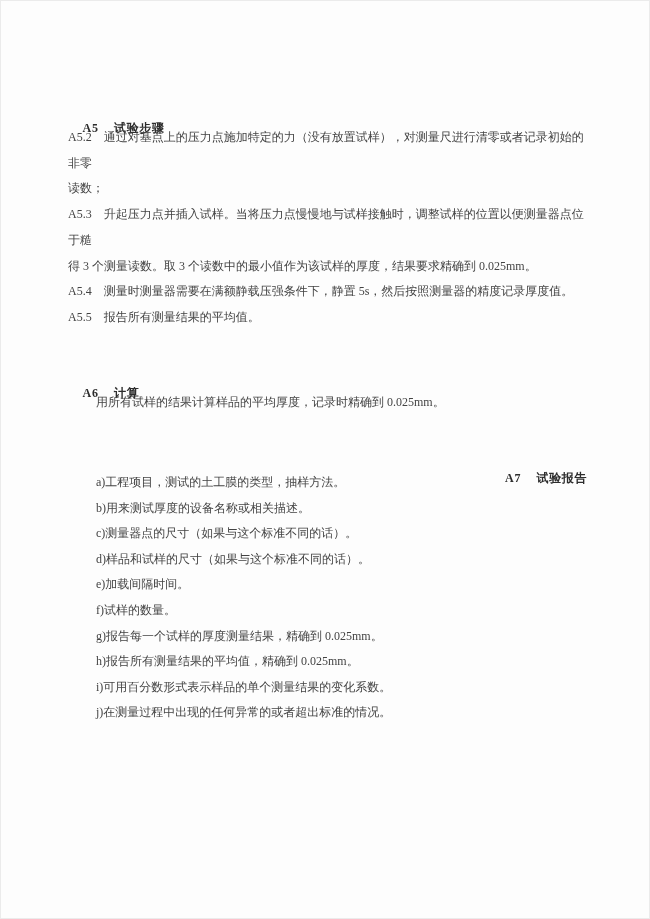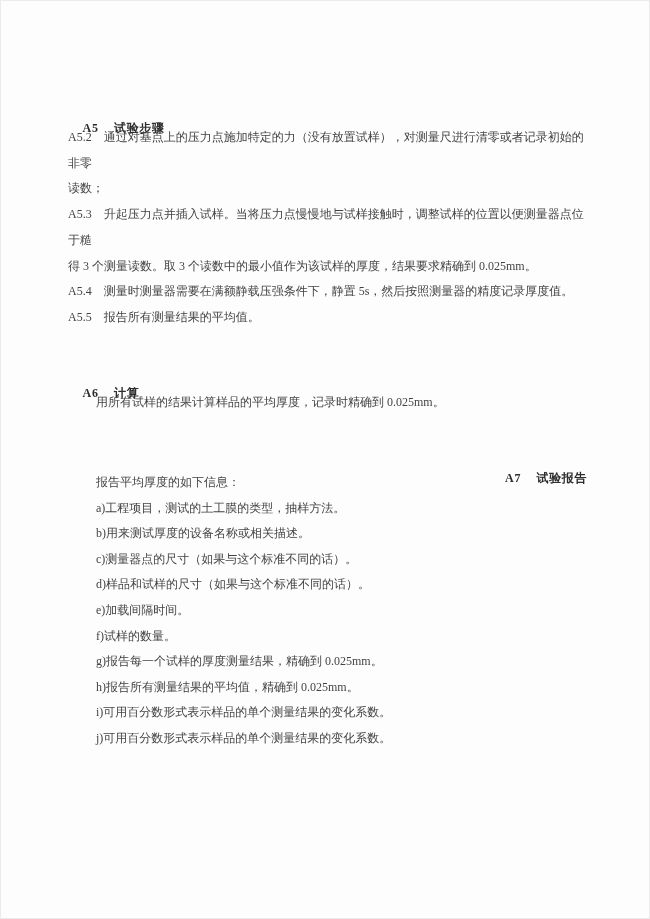--- a/index.html
+++ b/index.html
@@ -75,26 +75,25 @@
     <span class="num">A6</span><span>计算</span>
   </div>
   <div class="body-block a6-block" style="top:390px;">
     <div class="line">用所有试样的结果计算样品的平均厚度，记录时精确到 0.025mm。</div>
   </div>
 
   <div class="section-heading" style="top:451px;text-align:right;">
     <span class="num">A7</span><span>试验报告</span>
   </div>
   <div class="body-block a7-block" style="top:470px;">
-    <div class="line">报告平均厚度的如下信息：</div>
     <div class="line">a)工程项目，测试的土工膜的类型，抽样方法。</div>
     <div class="line">b)用来测试厚度的设备名称或相关描述。</div>
     <div class="line">c)测量器点的尺寸（如果与这个标准不同的话）。</div>
     <div class="line">d)样品和试样的尺寸（如果与这个标准不同的话）。</div>
     <div class="line">e)加载间隔时间。</div>
     <div class="line">f)试样的数量。</div>
     <div class="line">g)报告每一个试样的厚度测量结果，精确到 0.025mm。</div>
     <div class="line">h)报告所有测量结果的平均值，精确到 0.025mm。</div>
     <div class="line">i)可用百分数形式表示样品的单个测量结果的变化系数。</div>
-    <div class="line">j)可用百分数形式表示样品的单个测量结果的变化系数。</div>
+    <div class="line">j)在测量过程中出现的任何异常的或者超出标准的情况。</div>
   </div>
 
 </div>
 
 </body></html>

